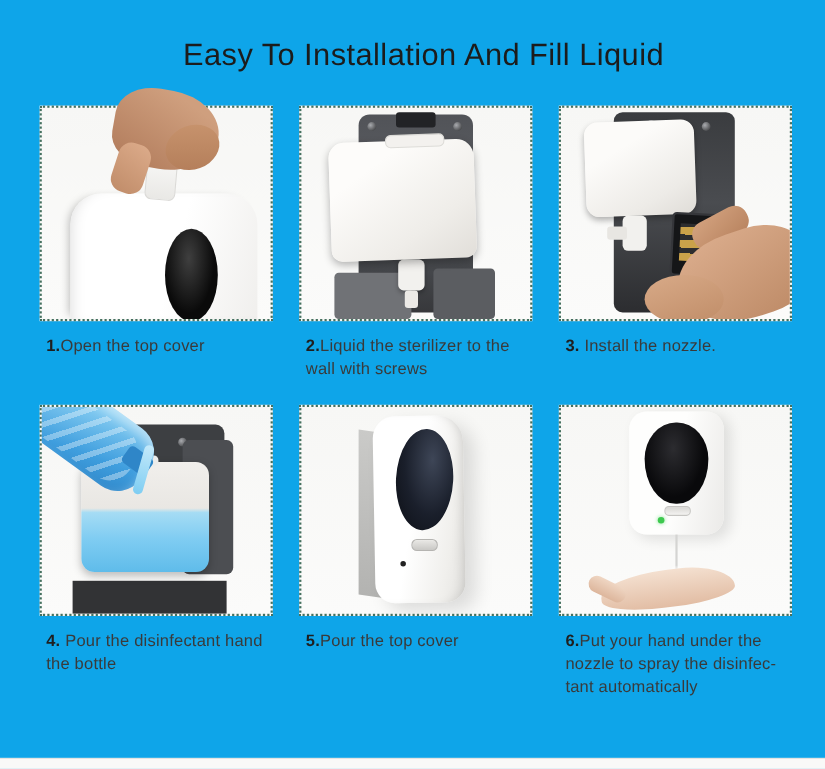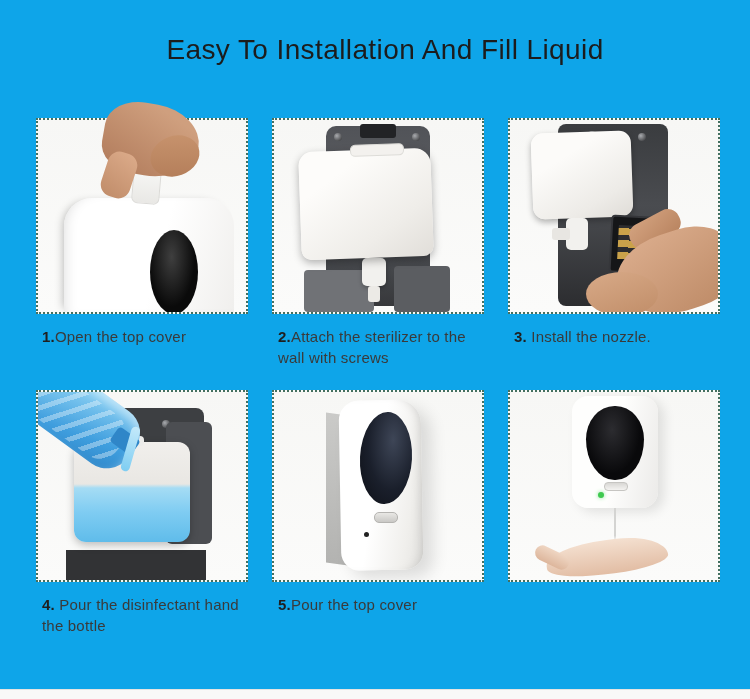--- a/index.html
+++ b/index.html
@@ -7,21 +7,21 @@
     position:relative;width:750px;height:699px;overflow:hidden;
     background:#0ea5e9;
     font-family:"Liberation Sans", sans-serif;
     padding-left:20px;
   }
   .page-title{
     position:absolute;top:34px;left:0;width:100%;
     text-align:center;font-size:28px;color:#1c1c1c;letter-spacing:.4px;
   }
   .grid{
-    position:absolute;left:36px;top:118px;
+    position:absolute;left:36px;top:96px;
     display:grid;grid-template-columns:repeat(3,212px);
     grid-template-rows:272px auto;column-gap:24px;
   }
   .cell{position:relative;}
   .photo{
     position:relative;width:208px;height:192px;
     border:2px dotted #44705f;
     background:linear-gradient(180deg,#f7f7f5,#fbfbfa);
   }
   .row2 .photo{height:188px;}
@@ -191,21 +191,21 @@
           <div class="shape screw p2-screw-r"></div>
           <div class="shape p2-housing-l"></div>
           <div class="shape p2-housing-r"></div>
           <div class="shape p2-nozzle"></div>
           <div class="shape p2-nozzle-tip"></div>
           <div class="shape p2-tank"></div>
           <div class="shape p2-cap"></div>
         </div>
       </div>
       <div class="caption">
-        <span class="step-num">2.</span><span class="step-text">Attach the sterilizer to the
+        <span class="step-num">2.</span><span class="step-text">Liquid the sterilizer to the
 wall with screws</span>
       </div>
     </div>
 
     <div class="cell row1">
       <div class="photo" title="Hands inserting the battery pack into the dispenser">
         <div class="photo-inner">
           <div class="shape p3-bracket"></div>
           <div class="shape screw p3-screw-l"></div>
           <div class="shape screw p3-screw-r"></div>
@@ -267,18 +267,23 @@
           <div class="shape p6-body"></div>
           <div class="shape p6-window"></div>
           <div class="shape p6-chrome"></div>
           <div class="shape p6-led"></div>
           <div class="shape p6-stream"></div>
           <div class="shape p6-spray"></div>
           <div class="shape p6-hand"></div>
           <div class="shape p6-thumb"></div>
         </div>
       </div>
+      <div class="caption">
+        <span class="step-num">6.</span><span class="step-text">Put your hand under the
+nozzle to spray the disinfec-
+tant automatically</span>
+      </div>
     </div>
 
   </div>
 
   <div class="bottom-strip"></div>
 </div>
 
 </body></html>

